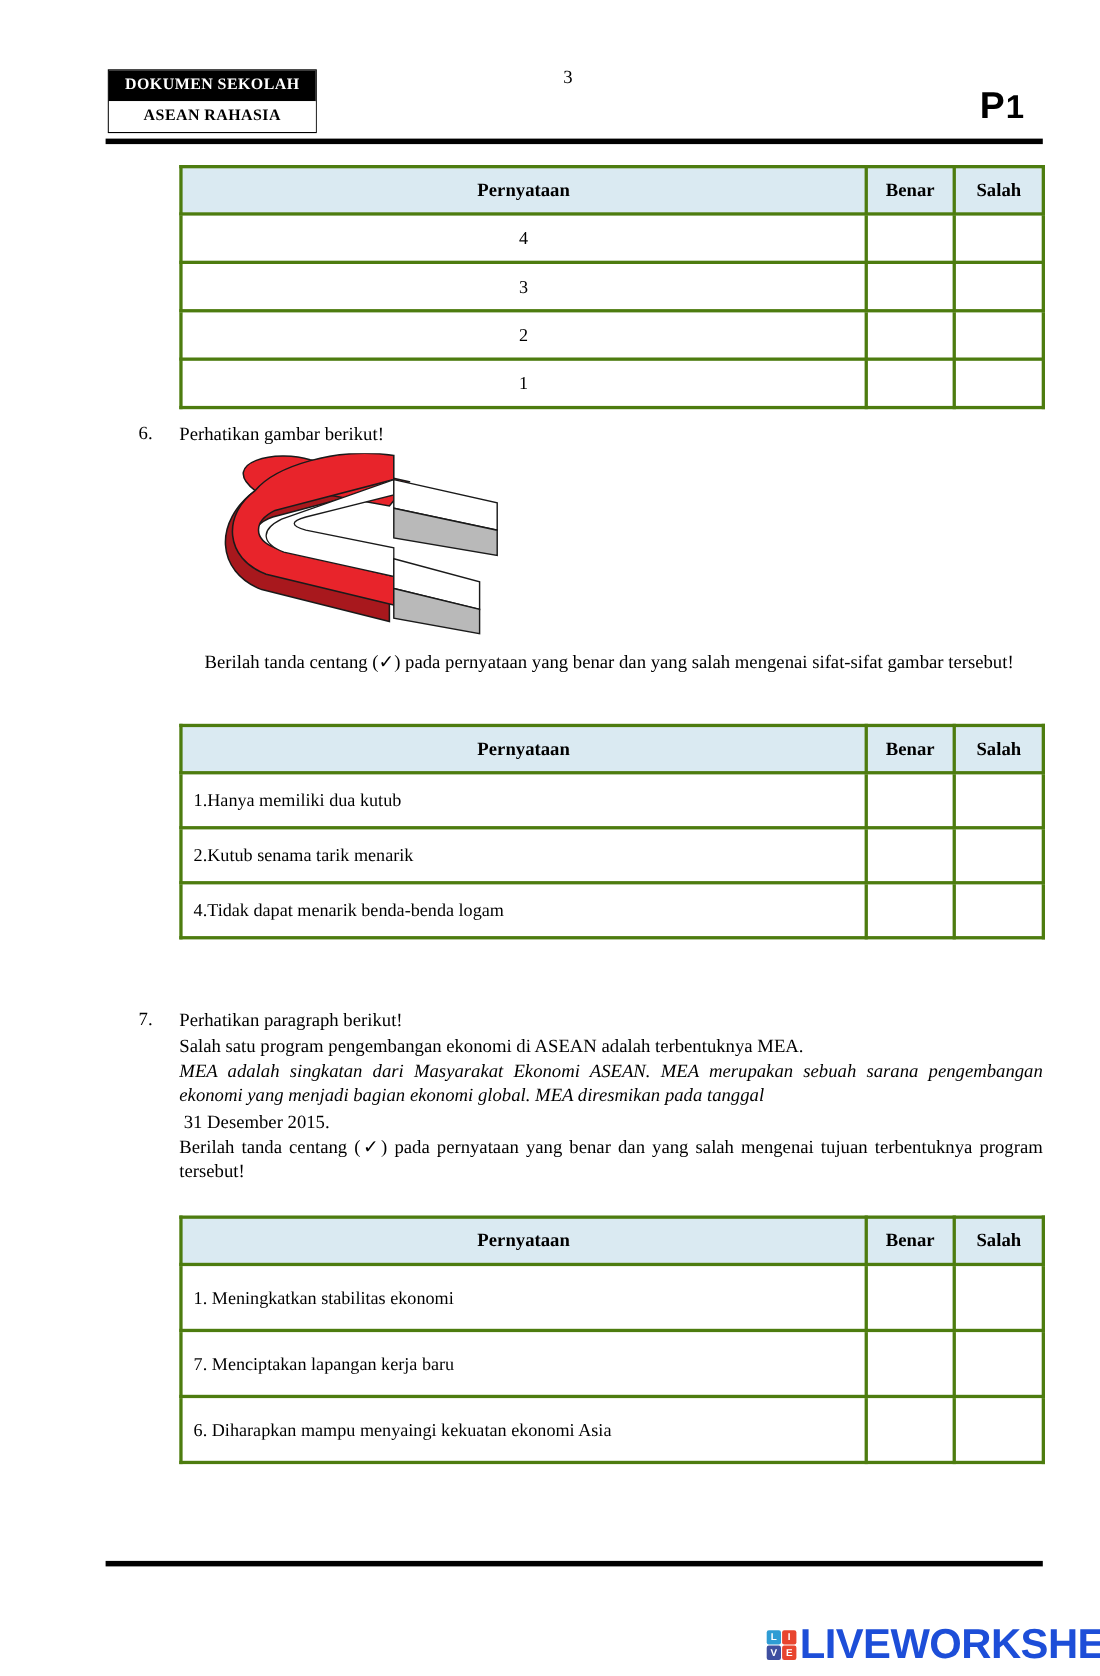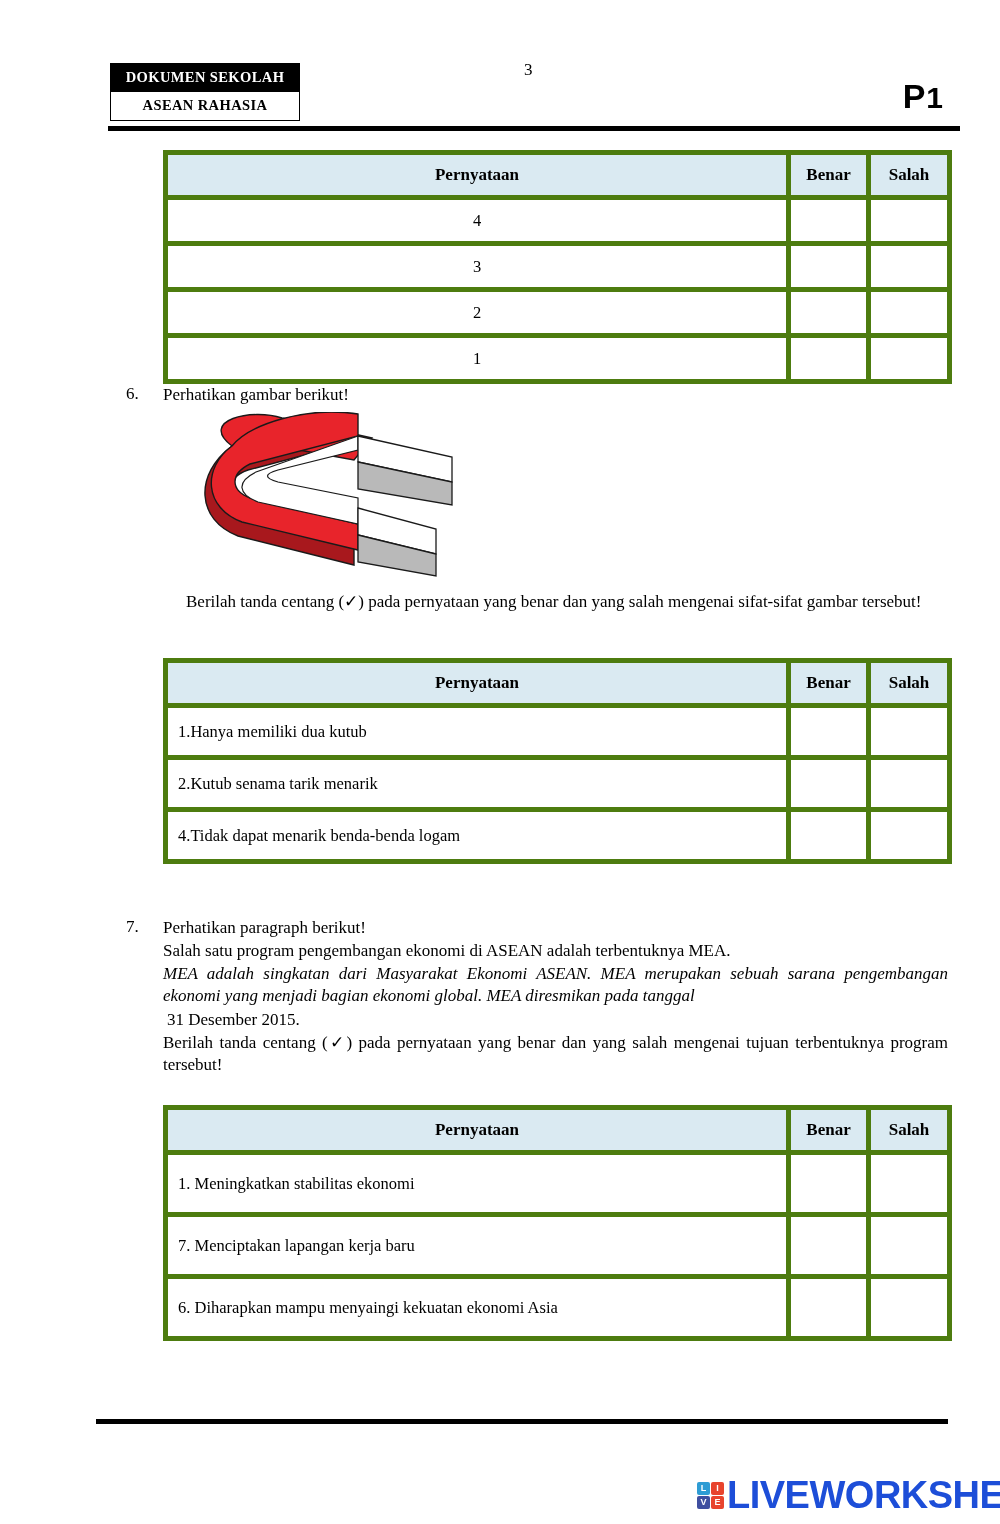--- a/index.html
+++ b/index.html
@@ -12,21 +12,21 @@
     height: 1524px;
     position: relative;
     font-family: "Liberation Serif", "DejaVu Serif", serif;
     color: #000000;
     overflow: hidden;
   }
 
   
   #doc-header {
     position: absolute;
-    left: 12px; top: 0; width: 984px; height: 132px;
+    left: 0; top: 0; width: 984px; height: 132px;
   }
   #confidential-box {
     position: absolute;
     left: 98px; top: 63px;
     width: 190px;
     border: 1px solid #000;
     box-sizing: border-box;
   }
   #confidential-line-1 {
     background: #000000;
@@ -83,21 +83,21 @@
   
   .stmt-table {
     position: absolute;
     left: 163px;
     width: 784px;
     border-collapse: collapse;
     table-layout: fixed;
     border: 1px solid #5a5a5a;
   }
   .stmt-table th, .stmt-table td {
-    border: 5px solid #4d7c0f;
+    border: 3px solid #4d7c0f;
     padding: 0;
   }
   .stmt-table thead th {
     background: #daeaf2;
     font-weight: bold;
     font-size: 17px;
     text-align: center;
     height: 40px;
     vertical-align: middle;
     font-family: "Liberation Serif", "DejaVu Serif", serif;

